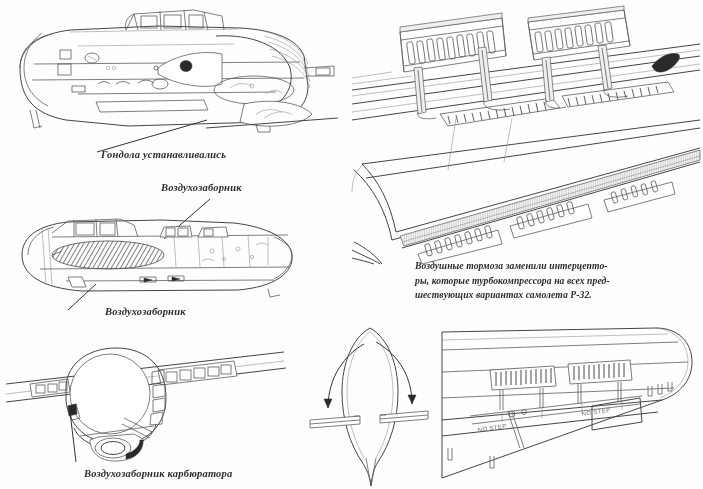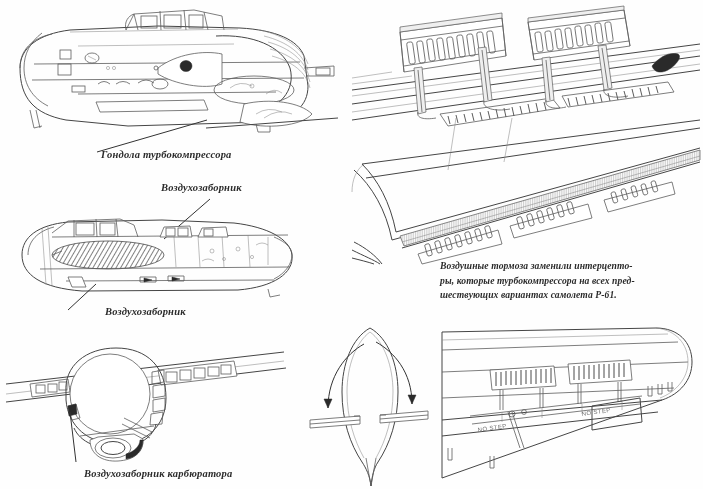--- a/index.html
+++ b/index.html
@@ -148,21 +148,21 @@
 
       <path class="ln2" d="M198,122 L330,112"></path>
     </svg>
   </div>
 
   <div class="fig" style="left:95px; top:118px;">
     <svg width="130" height="36" viewBox="0 0 130 36">
       <path class="lead" d="M2,34 L112,2"></path>
     </svg>
   </div>
-  <div class="caption cap-small" style="left:101px; top:149px;">Гондола турбокомпрессора</div>
+  <div class="caption cap-small" style="left:101px; top:149px;">Гондола устанавливались</div>
 
   <div class="caption cap-small" style="left:161px; top:182px;">Воздухозаборник</div>
   <div class="fig" style="left:158px; top:197px;">
     <svg width="58" height="44" viewBox="0 0 58 44">
       <path class="lead" d="M52,2 L6,42"></path>
     </svg>
   </div>
 
   <div class="fig" style="left:12px; top:215px;">
     <svg width="290" height="82" viewBox="0 0 290 82">
@@ -426,24 +426,24 @@
       </g>
 
       <path class="ln2" d="M2,124 C14,130 24,138 30,146"></path>
       <path class="ln2" d="M0,132 C12,138 22,142 28,146"></path>
       <path class="ln2" d="M0,140 C8,142 16,144 22,146"></path>
 
       <path class="lnt" d="M12,46 C4,52 0,62 0,74"></path>
     </svg>
   </div>
 
-  <div class="note" style="left:440px; top:259px;">
+  <div class="note" style="left:415px; top:259px;">
     <div>Воздушные тормоза заменили интерцепто-</div>
     <div>ры, которые турбокомпрессора на всех пред-</div>
-    <div>шествующих вариантах самолета P-61.</div>
+    <div>шествующих вариантах самолета P-32.</div>
   </div>
 
   <div class="fig" style="left:308px; top:326px;">
     <svg width="126" height="162" viewBox="0 0 126 162">
 
       <path class="ln2" d="M62,2 C80,12 90,38 90,66 C90,94 82,118 70,136
                            C66,142 64,150 63,160 C62,150 58,142 54,136
                            C42,118 34,94 34,66 C34,38 44,12 62,2 Z"></path>
 
       <path class="lnt" d="M62,6 C76,16 85,40 85,66 C85,92 78,114 68,132"></path>

